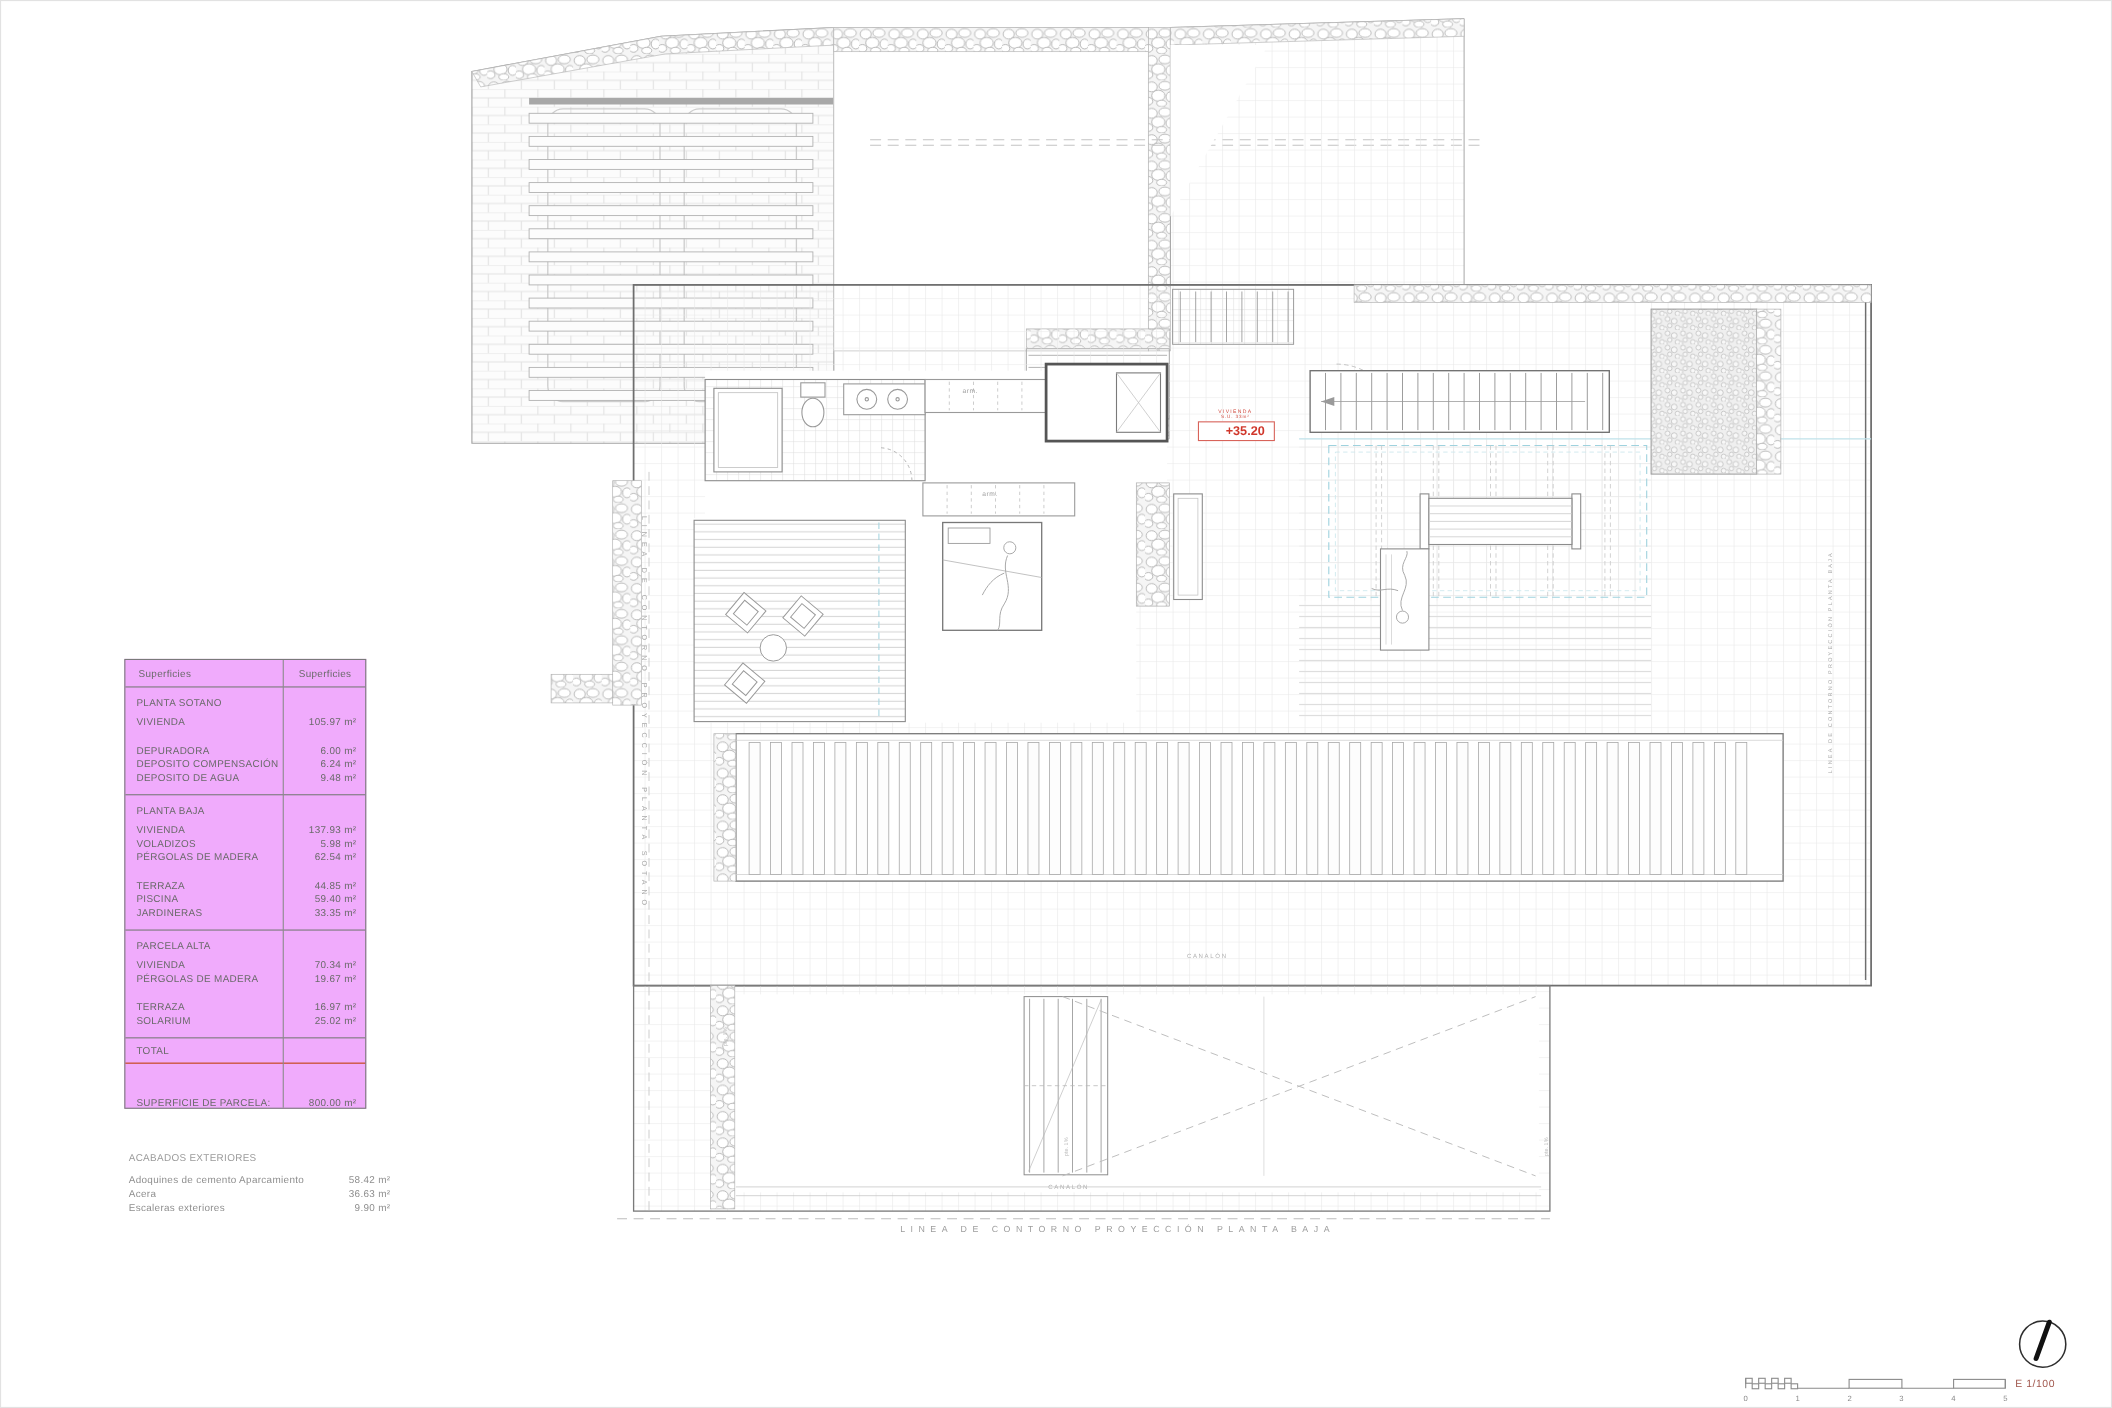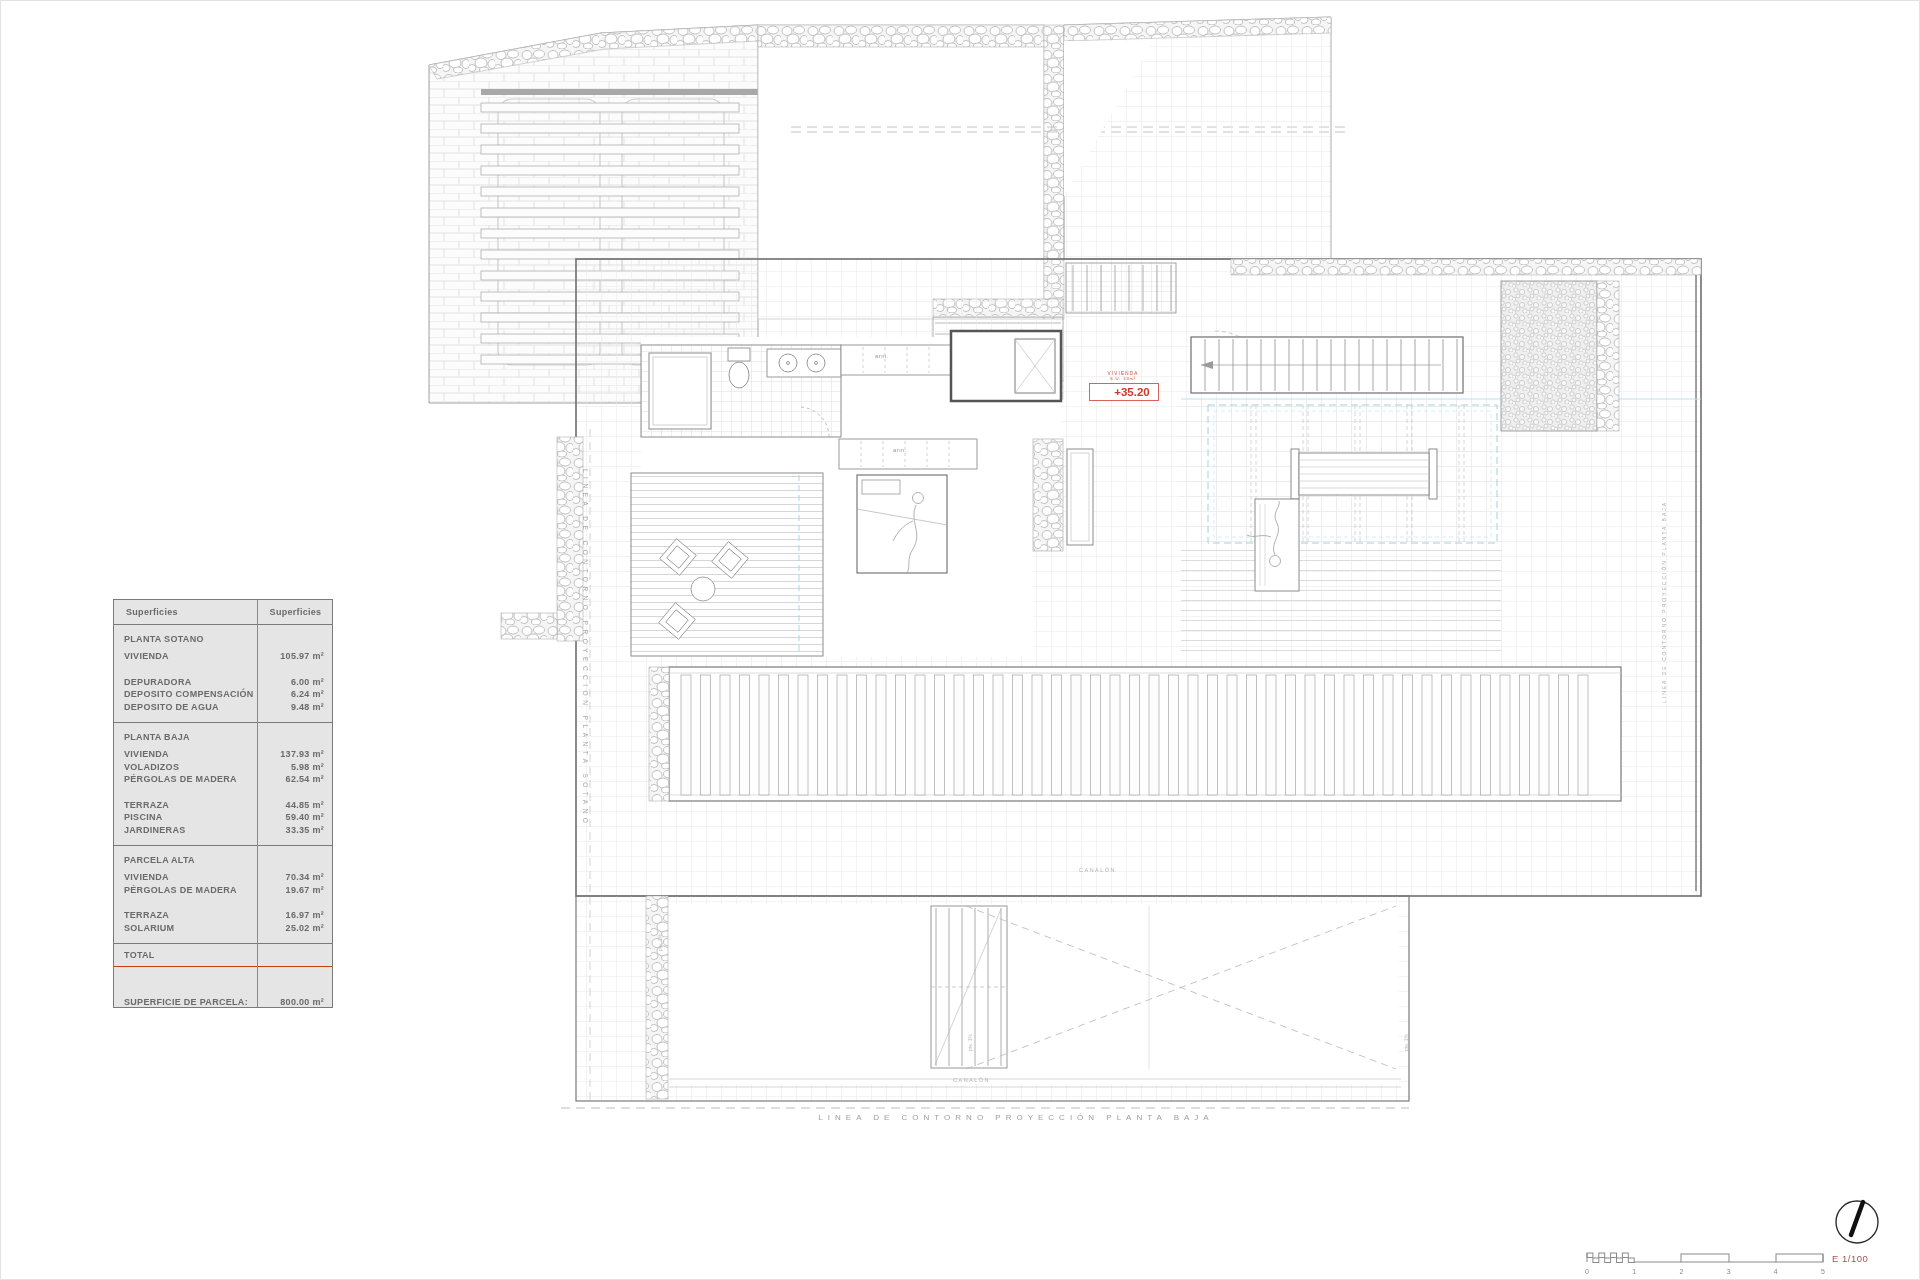--- a/index.html
+++ b/index.html
@@ -1,21 +1,21 @@
 <!DOCTYPE html>
 <html><head>
 <meta charset="utf-8">
 <style>
   html,body{margin:0;padding:0;background:#ffffff;}
   body{font-family:"Liberation Sans", sans-serif;}
   .sheet{position:relative;width:1920px;height:1280px;background:#ffffff;overflow:hidden;border:1px solid #e2e2e2;box-sizing:border-box;}
   svg text{font-family:"Liberation Sans", sans-serif;}
 
   
-  .areas-table{position:absolute;left:112px;top:598px;width:218px;border:1px solid #7a7a7a;background:#e5e5e5;font-size:9px;color:#6a6a6a;letter-spacing:.3px;font-weight:bold;}
+  .areas-table{position:absolute;left:112px;top:598px;width:218px;border:1px solid #7a7a7a;background:#f0abfc;font-size:9px;color:#6a6a6a;letter-spacing:.3px;}
   .col-div{position:absolute;left:143px;top:0;bottom:0;width:1px;background:#8a8a8a;}
   .t-head{display:flex;border-bottom:1px solid #7a7a7a;height:24px;align-items:center;}
   .t-head .h1{width:133px;padding-left:12px;}
   .t-head .h2{flex:1;text-align:center;}
   .sec{padding:6px 0 9px;border-bottom:1px solid #7a7a7a;}
   .sec-name{padding:3px 0 6px 10px;}
   .row{display:flex;line-height:12.5px;}
   .row .lbl{width:133px;padding-left:10px;}
   .row .val{flex:1;text-align:right;padding-right:8px;}
   .gap{height:13px;}
@@ -486,20 +486,37 @@
           </div>
         </div>
       </div>
     <div class="t-total">TOTAL</div>
     <div class="t-parcel">
       <span class="lbl">SUPERFICIE DE PARCELA:</span>
       <span class="val">800.00 m²</span>
     </div>
   </div>
 
+  <div class="exteriors">
+    <div class="ext-title">ACABADOS EXTERIORES</div>
+    <div id="ext-rows">
+        <div class="ext-row">
+          <span class="lbl">Adoquines de cemento Aparcamiento</span>
+          <span class="val">58.42 m²</span>
+        </div>
+        <div class="ext-row">
+          <span class="lbl">Acera</span>
+          <span class="val">36.63 m²</span>
+        </div>
+        <div class="ext-row">
+          <span class="lbl">Escaleras exteriores</span>
+          <span class="val">9.90 m²</span>
+        </div>
+      </div>
+  </div>
 
   <div class="ann ann-left">LINEA DE CONTORNO PROYECCIÓN PLANTA SOTANO</div>
   <div class="ann ann-right">LINEA DE CONTORNO PROYECCIÓN PLANTA BAJA</div>
   <div class="ann ann-bottom">LINEA DE CONTORNO PROYECCIÓN PLANTA BAJA</div>
 
   <div class="arm" style="left:874px;top:352px;">arm.</div>
   <div class="arm" style="left:892px;top:446px;">arm.</div>
 
   <div class="tiny" style="left:1078px;top:866px;">CANALÓN</div>
   <div class="tiny" style="left:952px;top:1076px;">CANALÓN</div>

